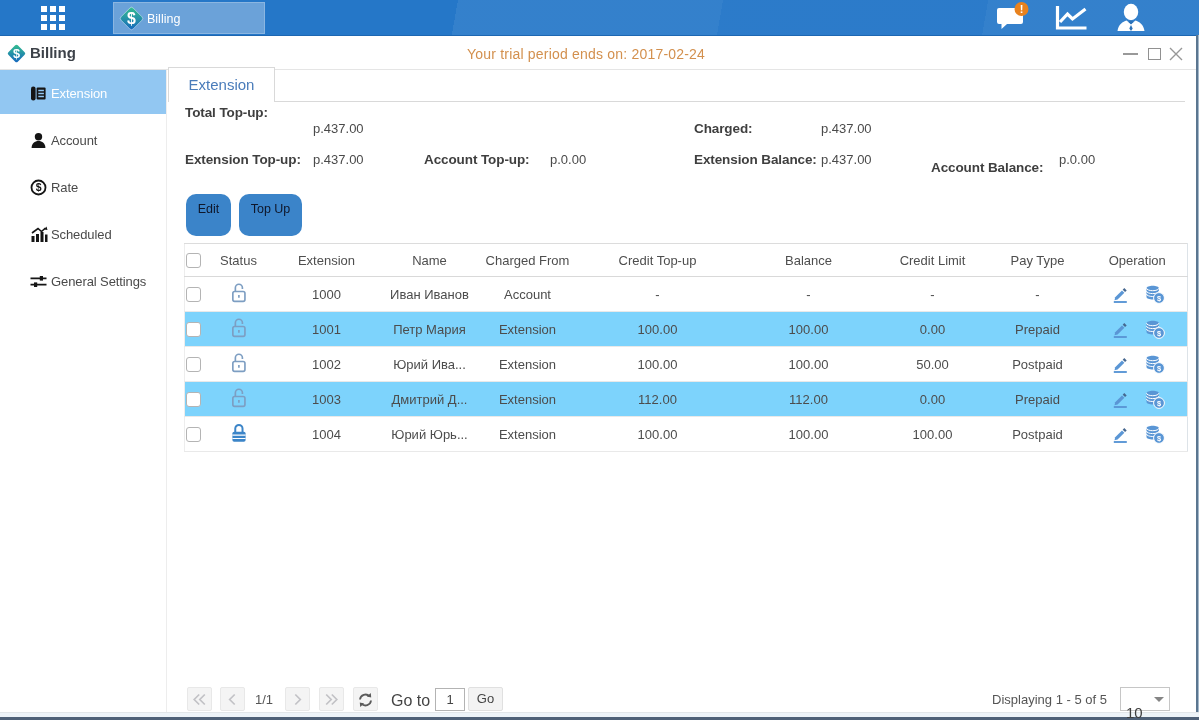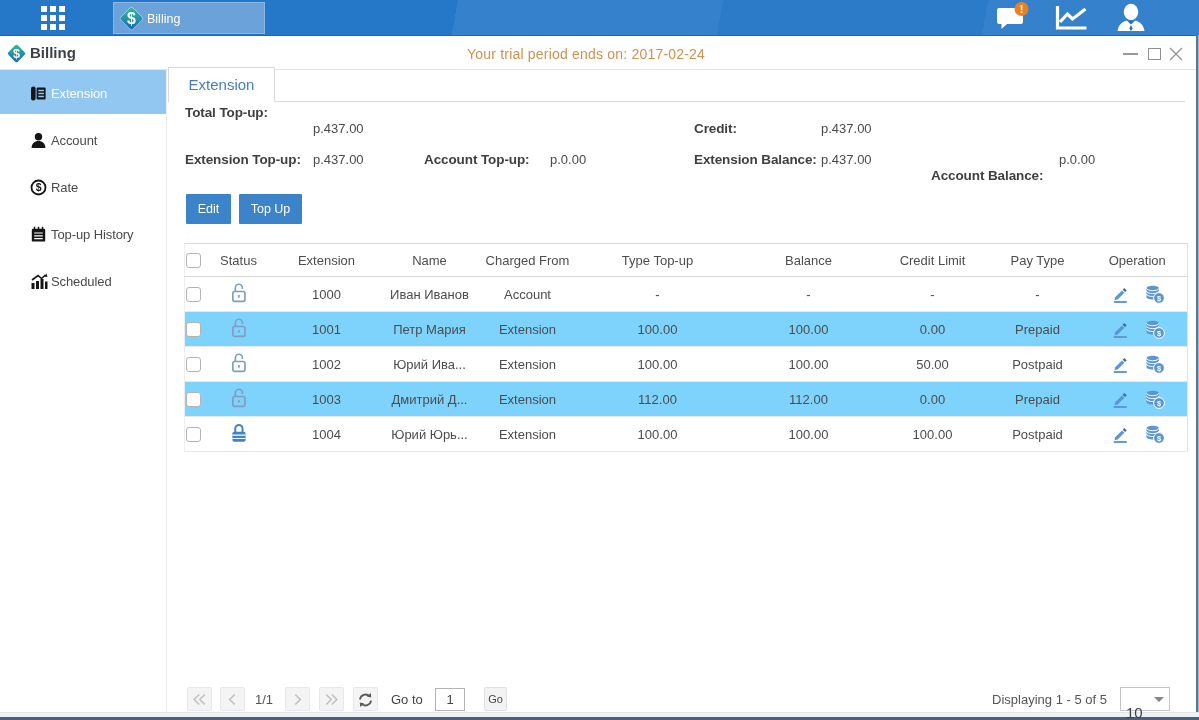--- a/index.html
+++ b/index.html
@@ -33,38 +33,38 @@
 .sitem .ico{position:absolute;left:30px;top:15px;}
 .sitem.sel{background:#92c7f2;color:#fff;height:44px;margin-bottom:3px;}
 
 #tab{position:absolute;left:168px;top:67px;width:107px;height:35px;background:#fff;border:1px solid #d9d9d9;border-bottom:none;}
 #tab span{position:absolute;left:0;width:105px;text-align:center;top:8px;font-size:15px;color:#4a7cba;}
 #tabline{position:absolute;left:275px;top:101px;width:910px;height:1px;background:#d9d9d9;}
 
 .lab{position:absolute;font-size:13.5px;letter-spacing:-0.1px;font-weight:bold;color:#3f3f3f;}
 .val{position:absolute;font-size:13px;color:#4a4a4a;}
 
-.bbtn{position:absolute;top:194px;height:30px;background:#3b84c9;border-radius:1px;color:#ffffff;font-size:12.5px;text-align:center;line-height:30px;}
+.bbtn{position:absolute;top:194px;height:42px;background:#3b84c9;border-radius:10px;color:#0f172a;font-size:12.5px;text-align:center;line-height:30px;}
 #btnedit{left:186px;width:45px;}
 #btntop{left:239px;width:63px;}
 
 #grid{position:absolute;left:184px;top:243px;width:1003px;border-collapse:collapse;table-layout:fixed;}
 #grid th{height:33px;font-size:13px;font-weight:normal;color:#4e4e4e;text-align:center;border-top:1px solid #dcdcdc;border-bottom:1px solid #d9d9d9;background:#fff;}
 #grid td{height:35px;font-size:13px;color:#4c4c4c;text-align:center;border-bottom:1px solid #e9e9e9;}
 #grid tr.alt td{background:#7dd3fc;}
 #grid th:first-child,#grid td:first-child{border-left:1px solid #ededed;}
 #grid th:last-child,#grid td:last-child{border-right:1px solid #dde3e8;padding-right:7px;}
 .cb{width:15px;height:15px;border:1px solid #b4b4b4;border-radius:3px;background:#fff;margin-left:1px;}
 
 .pbtn{position:absolute;top:687px;width:25px;height:24px;background:#f4f4f4;border:1px solid #e8e8e8;border-radius:2px;text-align:center;}
 .pbtn svg{margin-top:5px;}
 #pgtext{position:absolute;left:250px;top:692px;width:28px;text-align:center;font-size:13px;color:#555;}
-#goto{position:absolute;left:391px;top:692px;font-size:13px;color:#444;}
+#goto{position:absolute;left:391px;top:692px;font-size:16px;color:#444;}
 #pginput{position:absolute;left:435px;top:688px;width:30px;height:23px;border:1px solid #b3b3b3;font-size:13px;color:#444;text-align:center;line-height:21px;background:#fff;}
-#gobtn{position:absolute;left:484px;top:687px;width:23px;height:24px;background:#f3f3f3;border:1px solid #e0e0e0;border-radius:2px;color:#444;font-size:11px;text-align:center;line-height:22px;}
+#gobtn{position:absolute;left:468px;top:687px;width:35px;height:24px;background:#f3f3f3;border:1px solid #e0e0e0;border-radius:2px;color:#444;font-size:13px;text-align:center;line-height:22px;}
 #disp{position:absolute;left:893px;top:692px;width:214px;text-align:right;font-size:13px;color:#555;}
 #pgsel{position:absolute;left:1120px;top:687px;width:50px;height:24px;border:1px solid #c6c6c6;background:#fff;}
 #pgsel .n{position:absolute;left:5px;top:16px;font-size:15px;color:#3f3f3f;}
 #pgsel .tri{position:absolute;left:33px;top:9px;width:0;height:0;border-left:5.5px solid transparent;border-right:5.5px solid transparent;border-top:5.5px solid #858585;}
 </style>
 </head>
 <body>
 
 <div id="topbar"></div>
 <svg id="gridicon" width="26" height="25" viewBox="0 0 26 25">
@@ -153,61 +153,59 @@
   <span class="txt">Account</span>
  </div>
  <div class="sitem">
   <svg class="ico" width="17" height="17" viewBox="0 0 17 17">
    <circle cx="8.5" cy="8.5" r="7" fill="none" stroke="#151515" stroke-width="1.8"></circle>
    <text x="8.5" y="12.4" font-size="10.5" font-weight="bold" fill="#151515" text-anchor="middle" font-family="Liberation Sans">$</text>
   </svg>
   <span class="txt">Rate</span>
  </div>
  <div class="sitem">
-  <svg class="ico" width="17" height="17" viewBox="0 0 17 17">
-   <rect x="1.8" y="2.8" width="13.4" height="12.8" rx="1.2" fill="#151515"></rect>
-   <g stroke="#151515" stroke-width="1.5">
-          <path d="M4.5 0.8 v3 M8.5 0.8 v3 M12.5 0.8 v3"></path>
-        </g>
-   <g stroke="#fff" stroke-width="1.2">
-          <path d="M4.2 7 h8.6 M4.2 9.8 h8.6 M4.2 12.6 h8.6"></path>
-        </g>
-  </svg>
-  <span class="txt">Top-up History</span>
- </div>
- <div class="sitem">
   <svg class="ico" width="18" height="17" viewBox="0 0 18 17">
    <g fill="#151515">
     <rect x="1.5" y="10" width="3" height="6"></rect>
     <rect x="6" y="8" width="3" height="8"></rect>
     <rect x="10.5" y="6" width="3" height="10"></rect>
     <rect x="15" y="8.5" width="2.5" height="7.5"></rect>
    </g>
    <path d="M2 7 l6-4.5 3.5 3 4-3.5" fill="none" stroke="#151515" stroke-width="1.6"></path>
    <path d="M16.5 0.5 l1 3.5 -3.5 -0.5 z" fill="#151515"></path>
   </svg>
   <span class="txt">Scheduled</span>
  </div>
+ <div class="sitem">
+  <svg class="ico" width="17" height="17" viewBox="0 0 17 17">
+   <g stroke="#151515" stroke-width="1.7">
+    <path d="M0.5 5.3 h16 M0.5 11.7 h16"></path>
+   </g>
+   <rect x="9.8" y="3" width="3.2" height="4.6" fill="#151515"></rect>
+   <rect x="4" y="9.4" width="3.2" height="4.6" fill="#151515"></rect>
+  </svg>
+  <span class="txt">General Settings</span>
+ </div>
 </div>
 
 <div id="tab">
     <span>Extension</span>
   </div>
 <div id="tabline"></div>
 <div class="lab" style="left:185px;top:105px">Total Top-up:</div>
 <div class="val" style="left:313px;top:121px">p.437.00</div>
-<div class="lab" style="left:694px;top:121px">Credit:</div>
+<div class="lab" style="left:694px;top:121px">Charged:</div>
 <div class="val" style="left:821px;top:121px">p.437.00</div>
 <div class="lab" style="left:185px;top:152px">Extension Top-up:</div>
 <div class="val" style="left:313px;top:152px">p.437.00</div>
 <div class="lab" style="left:424px;top:152px">Account Top-up:</div>
 <div class="val" style="left:550px;top:152px">p.0.00</div>
 <div class="lab" style="left:694px;top:152px">Extension Balance:</div>
 <div class="val" style="left:821px;top:152px">p.437.00</div>
-<div class="lab" style="left:931px;top:168px">Account Balance:</div>
+<div class="lab" style="left:931px;top:160px">Account Balance:</div>
 <div class="val" style="left:1059px;top:152px">p.0.00</div>
 <div class="bbtn" id="btnedit">Edit</div>
 <div class="bbtn" id="btntop">Top Up</div>
 
 <table id="grid" cellspacing="0">
  <colgroup>
   <col style="width:26px">
       <col style="width:56px">
       <col style="width:120px">
       <col style="width:86px">
@@ -220,21 +218,21 @@
  </colgroup>
  <tbody>
       <tr>
   <th>
           <div class="cb"></div>
         </th>
         <th>Status</th>
         <th>Extension</th>
         <th>Name</th>
         <th>Charged From</th>
-  <th>Type Top-up</th>
+  <th>Credit Top-up</th>
         <th>Balance</th>
         <th>Credit Limit</th>
         <th>Pay Type</th>
         <th>Operation</th>
  </tr>
  <tr>
   <td>
           <div class="cb"></div>
         </td>
         <td><svg width="20" height="22" viewBox="0 0 18 20" class="lockopen">

